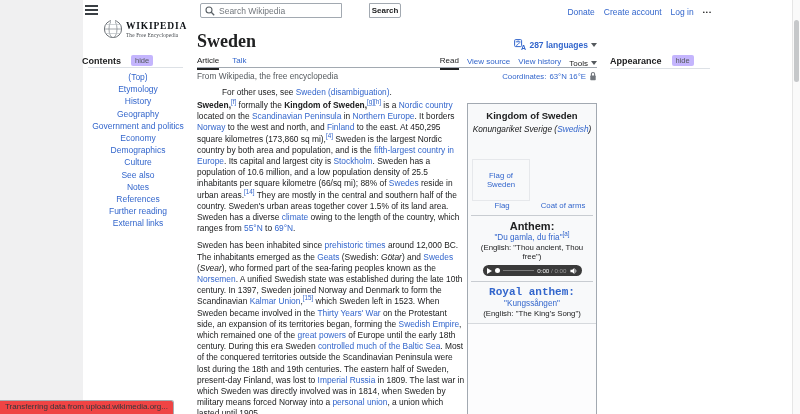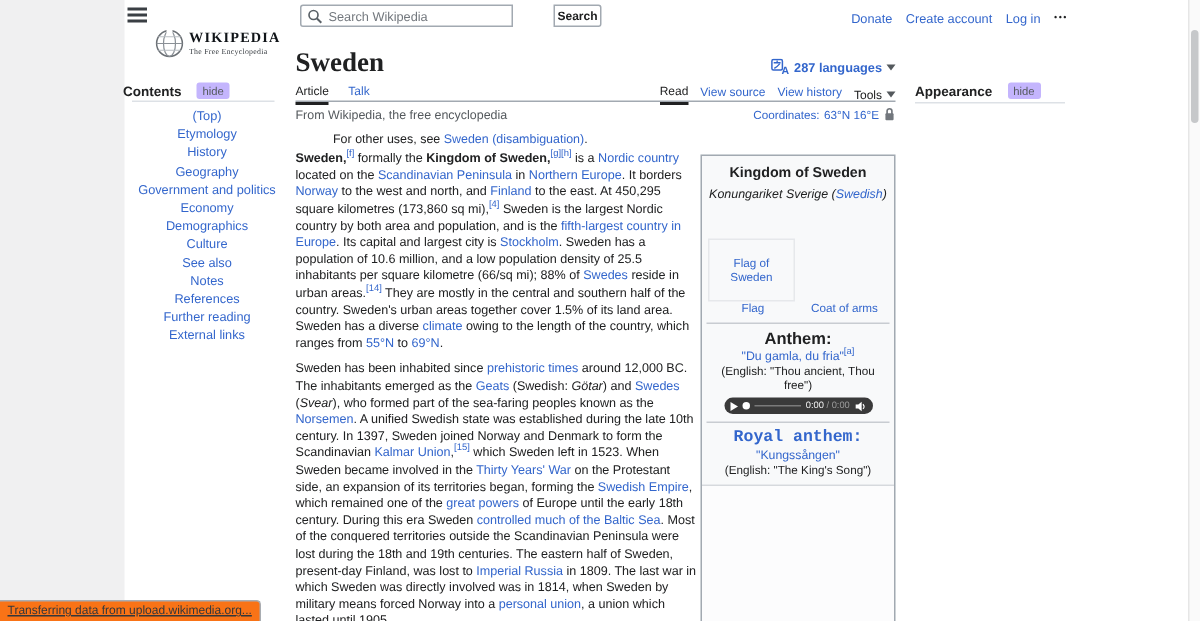--- a/index.html
+++ b/index.html
@@ -84,21 +84,21 @@
   .knob { width:5px; height:5px; background:#fff; border-radius:50%; cursor:pointer; }
   .ptrack { flex:1; height:1.5px; background:#7a7a7a; cursor:pointer; }
   .ptime { font-size:6.2px; color:#f2f2f2; white-space:nowrap; }
   .ptime .dim { color:#9b9b9b; }
 
   .ib-img-loading { height:160px; background:#fcfcfd; border-top:1px solid #d6d9dd; margin:5px -4px 0 -4px; }
 
   
   .scroll-track { position:absolute; right:0; top:0; width:8px; height:414px; background:#fafafa; border-left:1px solid #e6e6e6; }
   .scroll-thumb { position:absolute; right:1.5px; top:20px; width:5px; height:62px; background:#c6c8ca; border-radius:3px; cursor:pointer; }
-  .status-tip { position:absolute; left:0; top:400px; height:14px; background:#f97316; border:1px solid #a9adb2; border-left:none; border-bottom:none; border-radius:0 3px 0 0; font-size:8px; color:#33373b; line-height:12px; padding:0 5px; white-space:nowrap;text-decoration:underline; }
+  .status-tip { position:absolute; left:0; top:400px; height:14px; background:#ef4444; border:1px solid #a9adb2; border-left:none; border-bottom:none; border-radius:0 3px 0 0; font-size:8px; color:#33373b; line-height:12px; padding:0 5px; white-space:nowrap; }
 
   svg { display:block; }
 </style>
 </head>
 <body>
 
 <div class="stage">
   <div class="gutter"></div>
 
   <div class="menu-btn">

